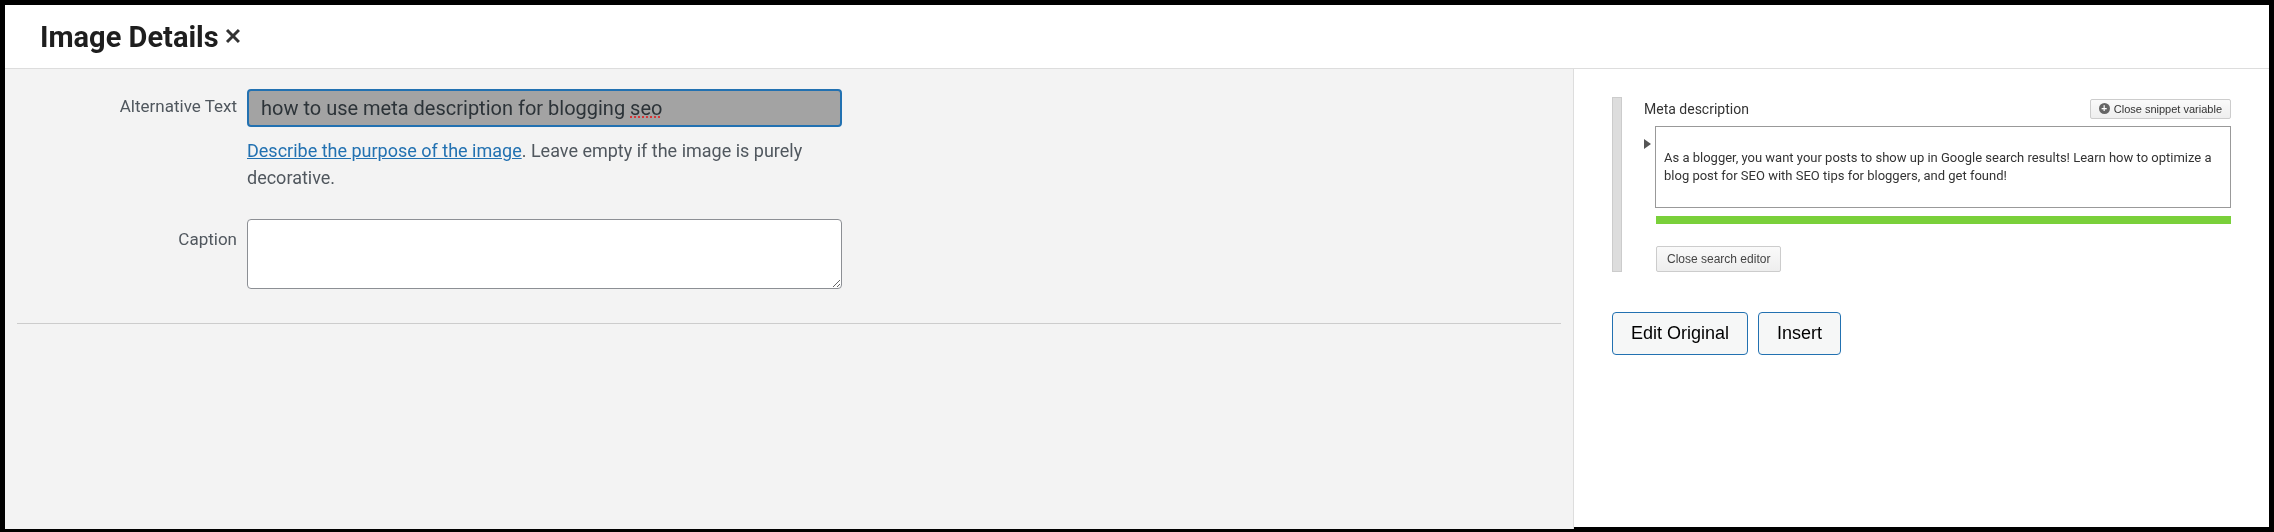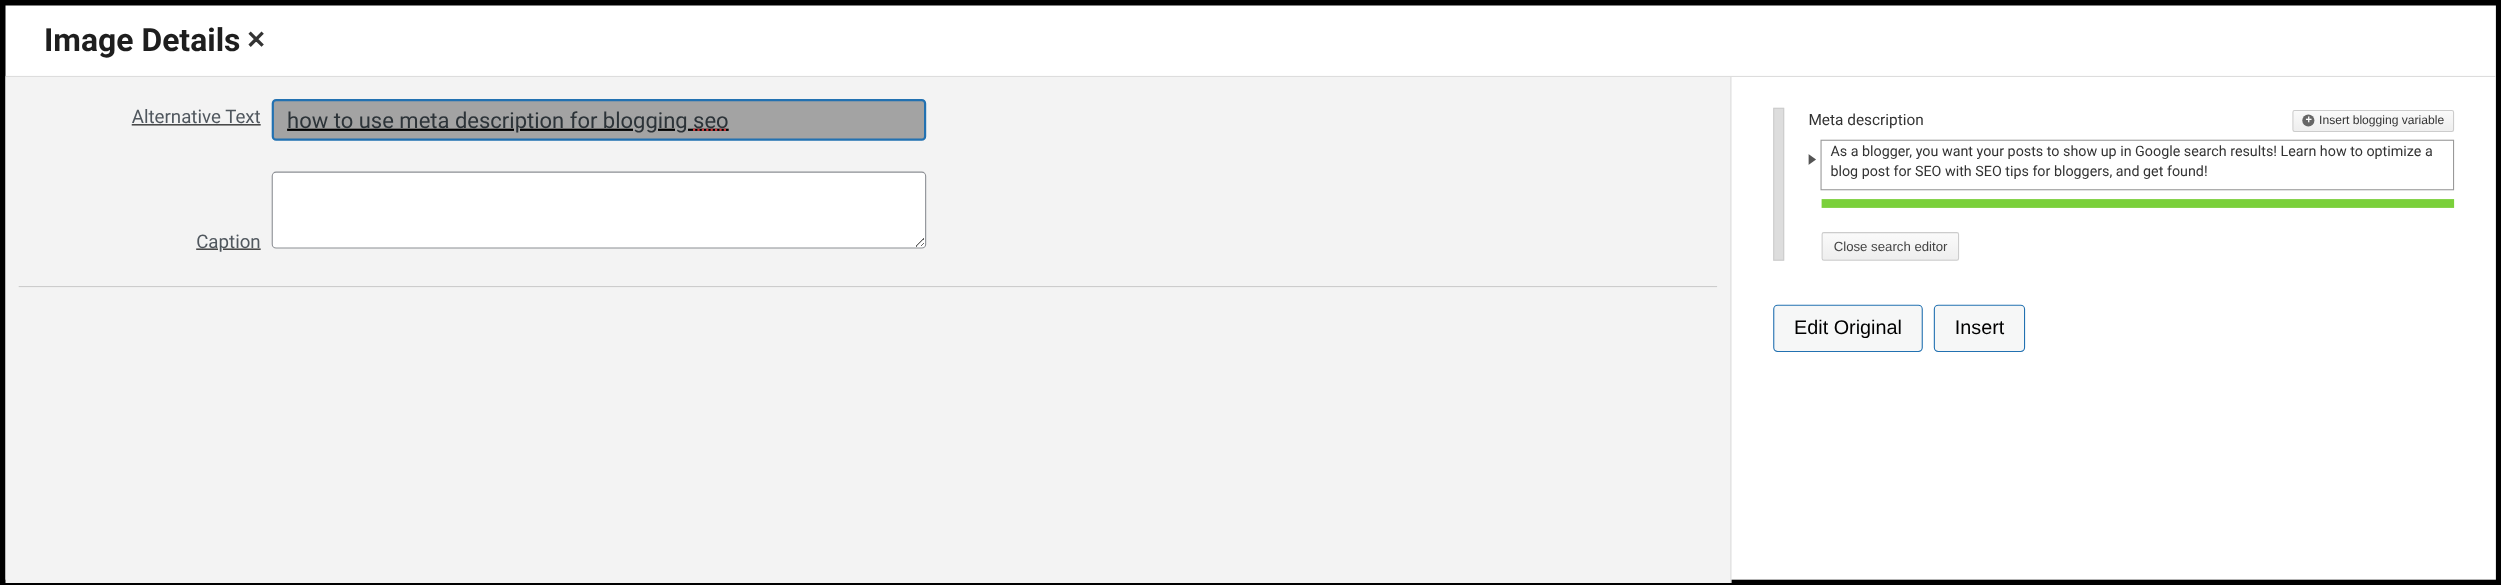--- a/index.html
+++ b/index.html
@@ -38,21 +38,20 @@
     }
     .content-area {
       display: flex;
       height: calc(100% - 62px);
     }
     .left-panel {
       flex: 1;
       background: #f3f3f3;
       border-right: 1px solid #ddd;
       padding: 20px 0px 0px 0px;
-      text-decoration: underline;
     }
     .form-row {
       display: flex;
       align-items: flex-start;
       margin-bottom: 6px;
       padding: 0 12px;
     }
     .form-label {
       width: 230px;
       text-align: right;
@@ -95,21 +94,20 @@
       height: 70px;
       padding: 8px 12px;
       font-size: 17px;
       border: 1px solid #8c8f94;
       border-radius: 4px;
       background: #fff;
       resize: both;
     }
     .caption-row {
       margin-top: 28px;
-      align-items: flex-end;
     }
     .caption-row .form-label {
       padding-top: 10px;
     }
     .divider {
       border: none;
       border-top: 1px solid #ccc;
       margin: 30px 12px 20px 12px;
     }
     .section-heading {
@@ -180,21 +178,21 @@
     }
     .caret-indicator {
       width: 8px;
       margin-top: 8px;
       margin-right: 3px;
       color: #333;
     }
     .meta-textarea {
       flex: 1;
       border: 1px solid #999;
-      padding: 2px 8px;
+      padding: 22px 8px;
       font-size: 13px;
       color: #333;
       line-height: 1.4;
       background: #fff;
       min-height: 46px;
     }
     .progress-bar {
       height: 8px;
       background: #7ad03a;
       margin-top: 8px;
@@ -239,20 +237,23 @@
 
   <div class="content-area">
     <div class="left-panel">
 
       <div class="form-row">
         <div class="form-label">Alternative Text</div>
         <div class="form-control">
           <div class="text-input">
             <span>how to use meta description for blogging </span><span class="spellcheck">seo</span>
           </div>
+          <div class="help-text">
+            <a href="#" class="help-link">Describe the purpose of the image</a><span>. Leave empty if the image is purely decorative.</span>
+          </div>
         </div>
       </div>
 
       <div class="form-row caption-row">
         <div class="form-label">Caption</div>
         <div class="form-control">
           <textarea class="textarea-input" style=""></textarea>
         </div>
       </div>
 
@@ -263,21 +264,21 @@
 
     <div class="right-panel">
 
       <div class="snippet-wrapper">
         <div class="snippet-sidebar"></div>
         <div class="snippet-box">
           <div class="snippet-header">
             <div class="snippet-label">Meta description</div>
             <button class="snippet-var-btn">
               <span class="plus-icon">+</span>
-              <span>Insert blogging variable</span>
+              <span>Close snippet variable</span>
             </button>
           </div>
           <div class="snippet-textarea-wrap">
             <div class="caret-indicator">
               <svg width="7" height="10" viewBox="0 0 7 10">
                   <polygon points="0,0 7,5 0,10" fill="#555"></polygon>
                 </svg>
             </div>
             <div class="meta-textarea">As a blogger, you want your posts to show up in Google search results! Learn how to optimize a blog post for SEO with SEO tips for bloggers, and get found!</div>
           </div>

